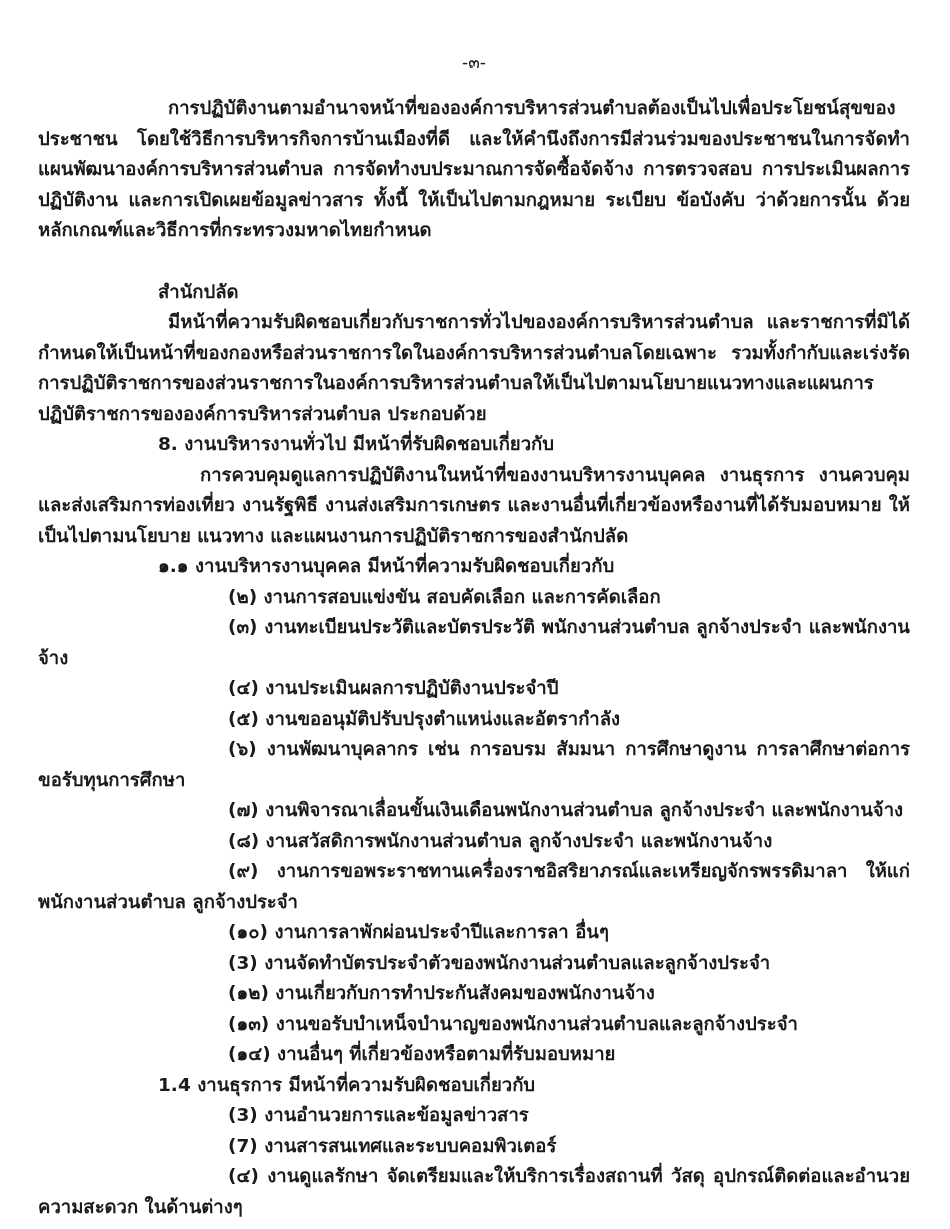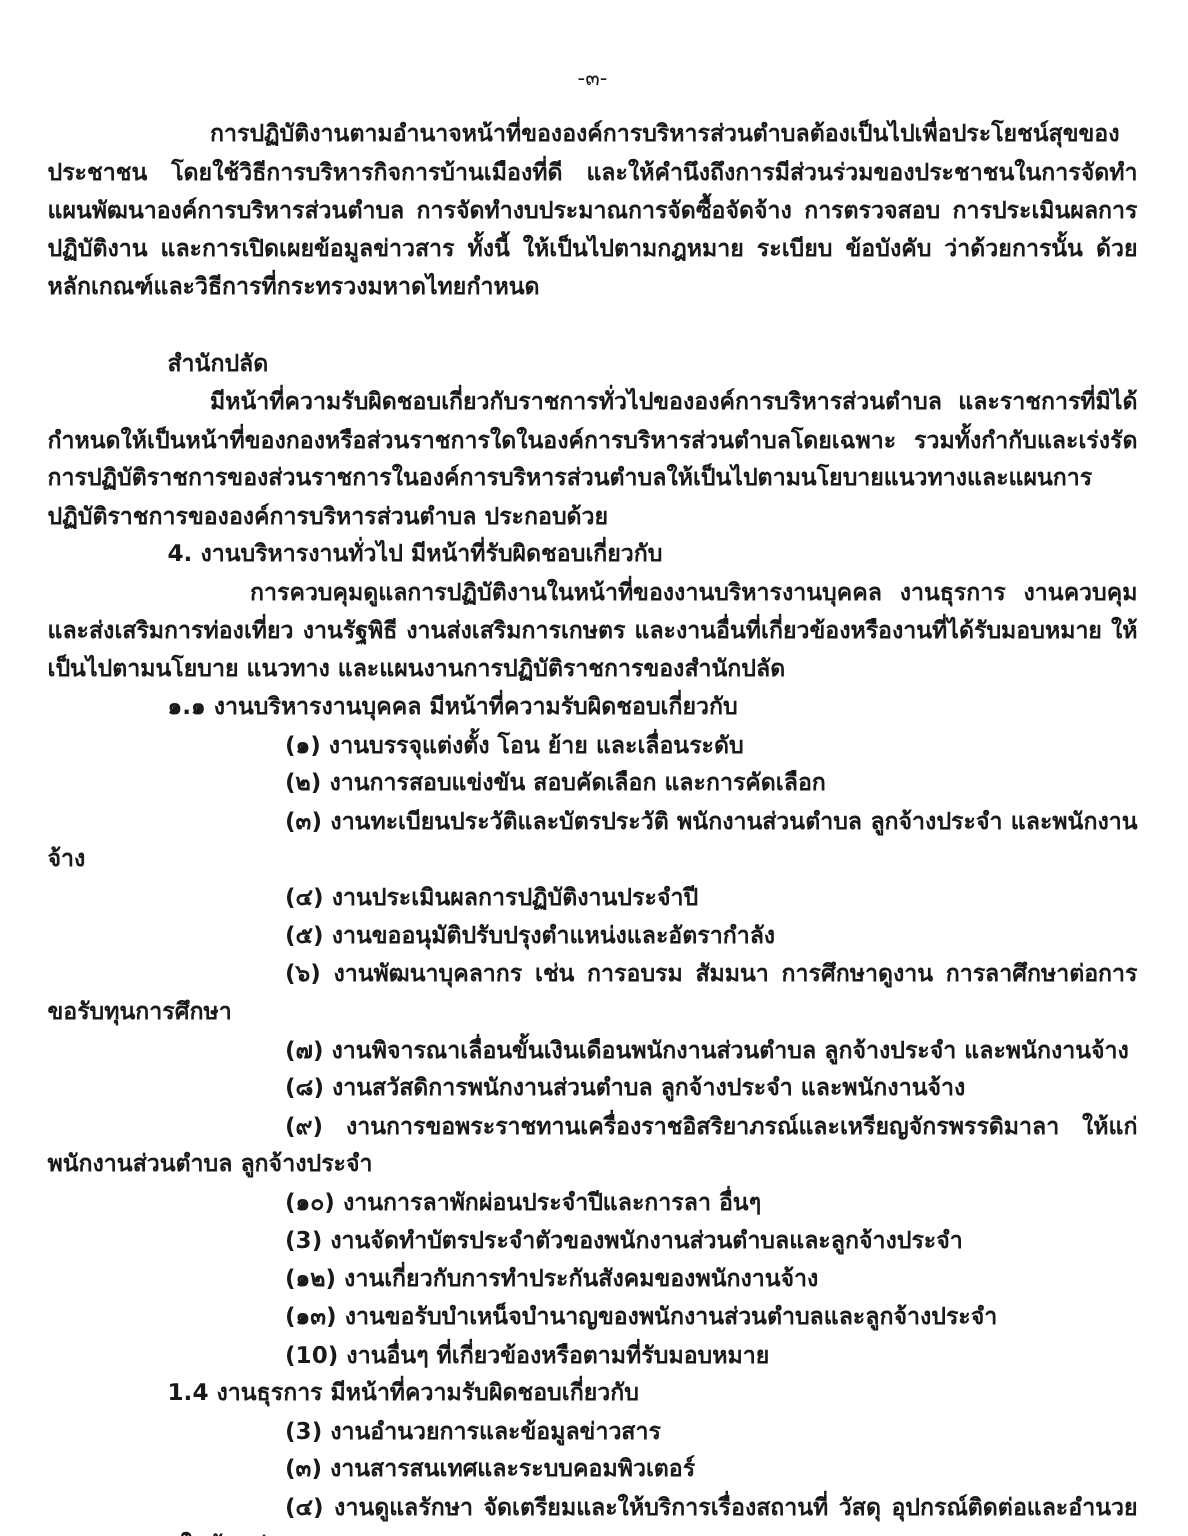--- a/index.html
+++ b/index.html
@@ -29,58 +29,57 @@
       text-align: justify;
     }
     .para-indent {          
       text-indent: 130px;
     }
     .para-indent-deep {     
       text-indent: 162px;
     }
     .section-heading {      
       font-weight: bold;
-      margin-left: 96px;
+      margin-left: 120px;
       text-align: left;
     }
     .gap-before { margin-top: 31px; }
     .list-item {            
       text-indent: 190px;
       text-align: justify;
     }
   </style>
 </head>
 <body>
 
 <div class="page">
 
   <div class="page-number">-๓-</div>
 
   <p class="para-indent">การปฏิบัติงานตามอำนาจหน้าที่ขององค์การบริหารส่วนตำบลต้องเป็นไปเพื่อประโยชน์สุขของประชาชน โดยใช้วิธีการบริหารกิจการบ้านเมืองที่ดี และให้คำนึงถึงการมีส่วนร่วมของประชาชนในการจัดทำแผนพัฒนาองค์การบริหารส่วนตำบล การจัดทำงบประมาณการจัดซื้อจัดจ้าง การตรวจสอบ การประเมินผลการปฏิบัติงาน และการเปิดเผยข้อมูลข่าวสาร ทั้งนี้ ให้เป็นไปตามกฎหมาย ระเบียบ ข้อบังคับ ว่าด้วยการนั้น ด้วยหลักเกณฑ์และวิธีการที่กระทรวงมหาดไทยกำหนด</p>
 
   <h2 class="section-heading gap-before">สำนักปลัด</h2>
   <p class="para-indent">มีหน้าที่ความรับผิดชอบเกี่ยวกับราชการทั่วไปขององค์การบริหารส่วนตำบล และราชการที่มิได้กำหนดให้เป็นหน้าที่ของกองหรือส่วนราชการใดในองค์การบริหารส่วนตำบลโดยเฉพาะ รวมทั้งกำกับและเร่งรัดการปฏิบัติราชการของส่วนราชการในองค์การบริหารส่วนตำบลให้เป็นไปตามนโยบายแนวทางและแผนการปฏิบัติราชการขององค์การบริหารส่วนตำบล ประกอบด้วย</p>
 
-  <h3 class="section-heading">4. งานบริหารงานทั่วไป มีหน้าที่รับผิดชอบเกี่ยวกับ</h3>
+  <h3 class="section-heading">8. งานบริหารงานทั่วไป มีหน้าที่รับผิดชอบเกี่ยวกับ</h3>
   <p class="para-indent-deep">การควบคุมดูแลการปฏิบัติงานในหน้าที่ของงานบริหารงานบุคคล งานธุรการ งานควบคุมและส่งเสริมการท่องเที่ยว งานรัฐพิธี งานส่งเสริมการเกษตร และงานอื่นที่เกี่ยวข้องหรืองานที่ได้รับมอบหมาย ให้เป็นไปตามนโยบาย แนวทาง และแผนงานการปฏิบัติราชการของสำนักปลัด</p>
 
   <h3 class="section-heading">๑.๑ งานบริหารงานบุคคล มีหน้าที่ความรับผิดชอบเกี่ยวกับ</h3>
-  <p class="list-item">(๑) งานบรรจุแต่งตั้ง โอน ย้าย และเลื่อนระดับ</p>
   <p class="list-item">(๒) งานการสอบแข่งขัน สอบคัดเลือก และการคัดเลือก</p>
   <p class="list-item">(๓) งานทะเบียนประวัติและบัตรประวัติ พนักงานส่วนตำบล ลูกจ้างประจำ และพนักงานจ้าง</p>
   <p class="list-item">(๔) งานประเมินผลการปฏิบัติงานประจำปี</p>
   <p class="list-item">(๕) งานขออนุมัติปรับปรุงตำแหน่งและอัตรากำลัง</p>
   <p class="list-item">(๖) งานพัฒนาบุคลากร เช่น การอบรม สัมมนา การศึกษาดูงาน การลาศึกษาต่อการ ขอรับทุนการศึกษา</p>
   <p class="list-item">(๗) งานพิจารณาเลื่อนขั้นเงินเดือนพนักงานส่วนตำบล ลูกจ้างประจำ และพนักงานจ้าง</p>
   <p class="list-item">(๘) งานสวัสดิการพนักงานส่วนตำบล ลูกจ้างประจำ และพนักงานจ้าง</p>
   <p class="list-item">(๙) งานการขอพระราชทานเครื่องราชอิสริยาภรณ์และเหรียญจักรพรรดิมาลา ให้แก่พนักงานส่วนตำบล ลูกจ้างประจำ</p>
   <p class="list-item">(๑๐) งานการลาพักผ่อนประจำปีและการลา อื่นๆ</p>
   <p class="list-item">(3) งานจัดทำบัตรประจำตัวของพนักงานส่วนตำบลและลูกจ้างประจำ</p>
   <p class="list-item">(๑๒) งานเกี่ยวกับการทำประกันสังคมของพนักงานจ้าง</p>
   <p class="list-item">(๑๓) งานขอรับบำเหน็จบำนาญของพนักงานส่วนตำบลและลูกจ้างประจำ</p>
-  <p class="list-item">(10) งานอื่นๆ ที่เกี่ยวข้องหรือตามที่รับมอบหมาย</p>
+  <p class="list-item">(๑๔) งานอื่นๆ ที่เกี่ยวข้องหรือตามที่รับมอบหมาย</p>
 
   <h3 class="section-heading">1.4 งานธุรการ มีหน้าที่ความรับผิดชอบเกี่ยวกับ</h3>
   <p class="list-item">(3) งานอำนวยการและข้อมูลข่าวสาร</p>
-  <p class="list-item">(๓) งานสารสนเทศและระบบคอมพิวเตอร์</p>
+  <p class="list-item">(7) งานสารสนเทศและระบบคอมพิวเตอร์</p>
   <p class="list-item">(๔) งานดูแลรักษา จัดเตรียมและให้บริการเรื่องสถานที่ วัสดุ อุปกรณ์ติดต่อและอำนวยความสะดวก ในด้านต่างๆ</p>
 
 </div>
 
 </body></html>

